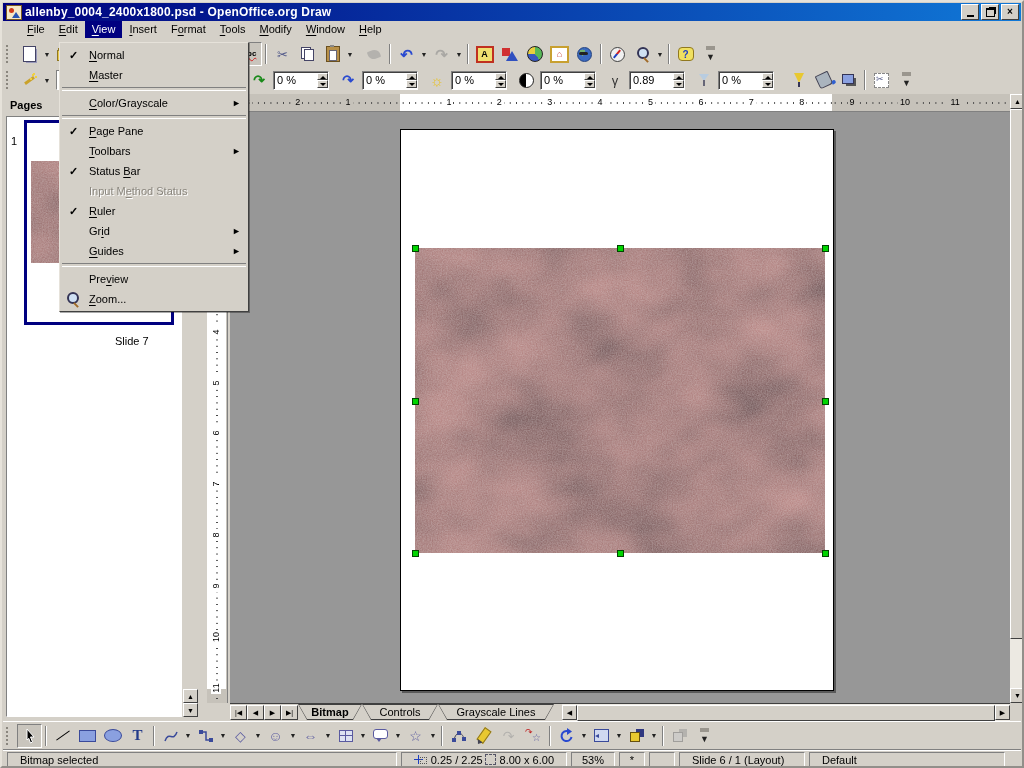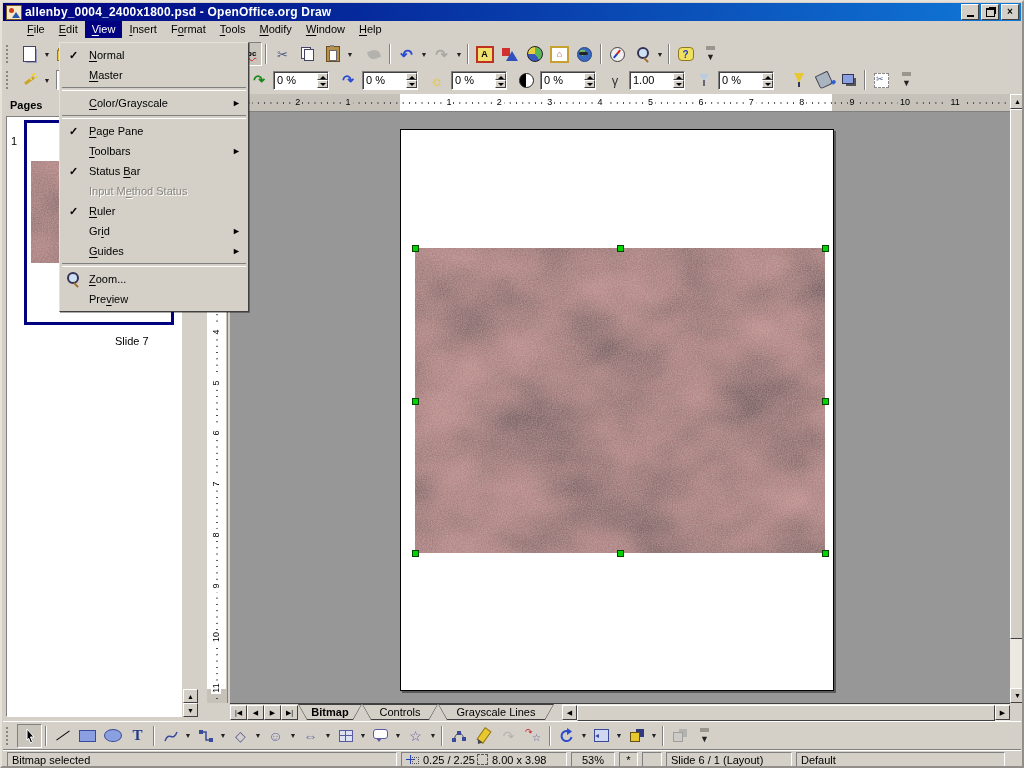--- a/index.html
+++ b/index.html
@@ -153,21 +153,21 @@
   .tab .tinner{position:absolute;inset:1px 1px 1px 1px;background:var(--chrome);clip-path:polygon(0 0,100% 0,calc(100% - 8px) 100%,8px 100%);
      display:flex;align-items:center;justify-content:center;font-size:11px;}
   .tab.active .tinner{font-weight:bold;}
   #hscrollwrap{display:flex;align-items:stretch;margin-left:8px;flex:1;background:#ece9e2;}
   #hscrollwrap .sbtn{width:15px;height:15px;margin-top:1px;flex:none;}
   #hscrollwrap .thumb{flex:1;margin-top:1px;background:#d4d0c8;border:1px solid;border-color:#fff #404040 #404040 #fff;}
   #corner{left:1008px;top:701px;width:15px;height:17px;background:var(--chrome);}
   
   #drawbar{left:1px;top:719px;width:1018px;height:27px;border-top:1px solid #fff;}
   #statusbar{left:1px;top:747px;width:1018px;height:19px;display:flex;align-items:center;background:var(--chrome);border-top:1px solid #808080;box-shadow:0 1px 0 #fff inset;padding-top:1px;box-sizing:border-box;}
-  .spanel{height:15px;border:1px solid;border-color:#808080 #fff #fff #808080;display:flex;align-items:center;padding:0 4px;margin-left:4px;box-sizing:border-box;white-space:nowrap;}
+  .spanel{height:15px;border:1px solid;border-color:#808080 #fff #fff #808080;display:flex;align-items:center;padding:0 12px;margin-left:4px;box-sizing:border-box;white-space:nowrap;}
   .st-pos{position:relative;width:13px;height:11px;margin-right:4px;}
   .st-pos::before{content:"";position:absolute;left:0;top:5px;width:9px;height:1px;background:#2040c0;}
   .st-pos::after{content:"";position:absolute;left:4px;top:1px;width:1px;height:9px;background:#2040c0;}
   .st-pos i{position:absolute;right:0;bottom:1px;width:5px;height:5px;border:1px dotted #555;}
   .st-size{width:9px;height:9px;border:1px dashed #556;margin-right:4px;}
 </style>
 </head>
 <body>
 
 <div id="app" style="--chrome: #d4d0c8; --title1: #00007d; --title2: #1078d7; --hilite: #000080; --canvas: #979797; --handle: #00d400;">
@@ -336,21 +336,21 @@
         <span class="fval">0 %</span>
         <span class="spin">
           <i class="su"></i>
           <i class="sd"></i>
         </span>
       </span>
       <span class="tbtn" style="width: 20px; margin-left: 8px;">
         <span class="g" style="font-size:13px;color:#333">γ</span>
       </span>
       <span class="field">
-        <span class="fval">1.00</span>
+        <span class="fval">0.89</span>
         <span class="spin">
           <i class="su"></i>
           <i class="sd"></i>
         </span>
       </span>
       <span class="tbtn" style="width: 20px; margin-left: 8px;">
         <span class="i-glass"></span>
       </span>
       <span class="field">
         <span class="fval">0 %</span>
@@ -596,21 +596,21 @@
   <div id="statusbar" class="abs">
     <div class="spanel" style="width:390px">
       <span>Bitmap selected</span>
     </div>
     <div class="spanel" style="width:166px">
       <span class="st-pos">
           <i></i>
         </span>
       <span style="margin-right:2px">0.25 / 2.25</span>
       <span class="st-size"></span>
-      <span>8.00 x 3.98</span>
+      <span>8.00 x 6.00</span>
     </div>
     <div class="spanel" style="width:44px;justify-content:center">
       <span>53%</span>
     </div>
     <div class="spanel" style="width:19px;justify-content:center">
       <span>*</span>
     </div>
     <div class="spanel" style="width:20px"></div>
     <div class="spanel" style="width:126px">
       <span>Slide 6 / 1 (Layout)</span>
@@ -656,22 +656,22 @@
       <div class="dd-item">
         <span>Gr<u>i</u>d</span>
         <span class="sub">►</span>
       </div>
       <div class="dd-item">
         <span><u>G</u>uides</span>
         <span class="sub">►</span>
       </div>
       <div class="dd-sep"></div>
       <div class="dd-item">
+        <span>Pre<u>v</u>iew</span>
+      </div>
+      <div class="dd-item">
         <span class="dd-zoomicon i-mag">
           <span class="lens"></span>
         </span>
         <span><u>Z</u>oom...</span>
       </div>
-      <div class="dd-item">
-        <span>Pre<u>v</u>iew</span>
-      </div>
     </div>
 </div>
 
 </body></html>

